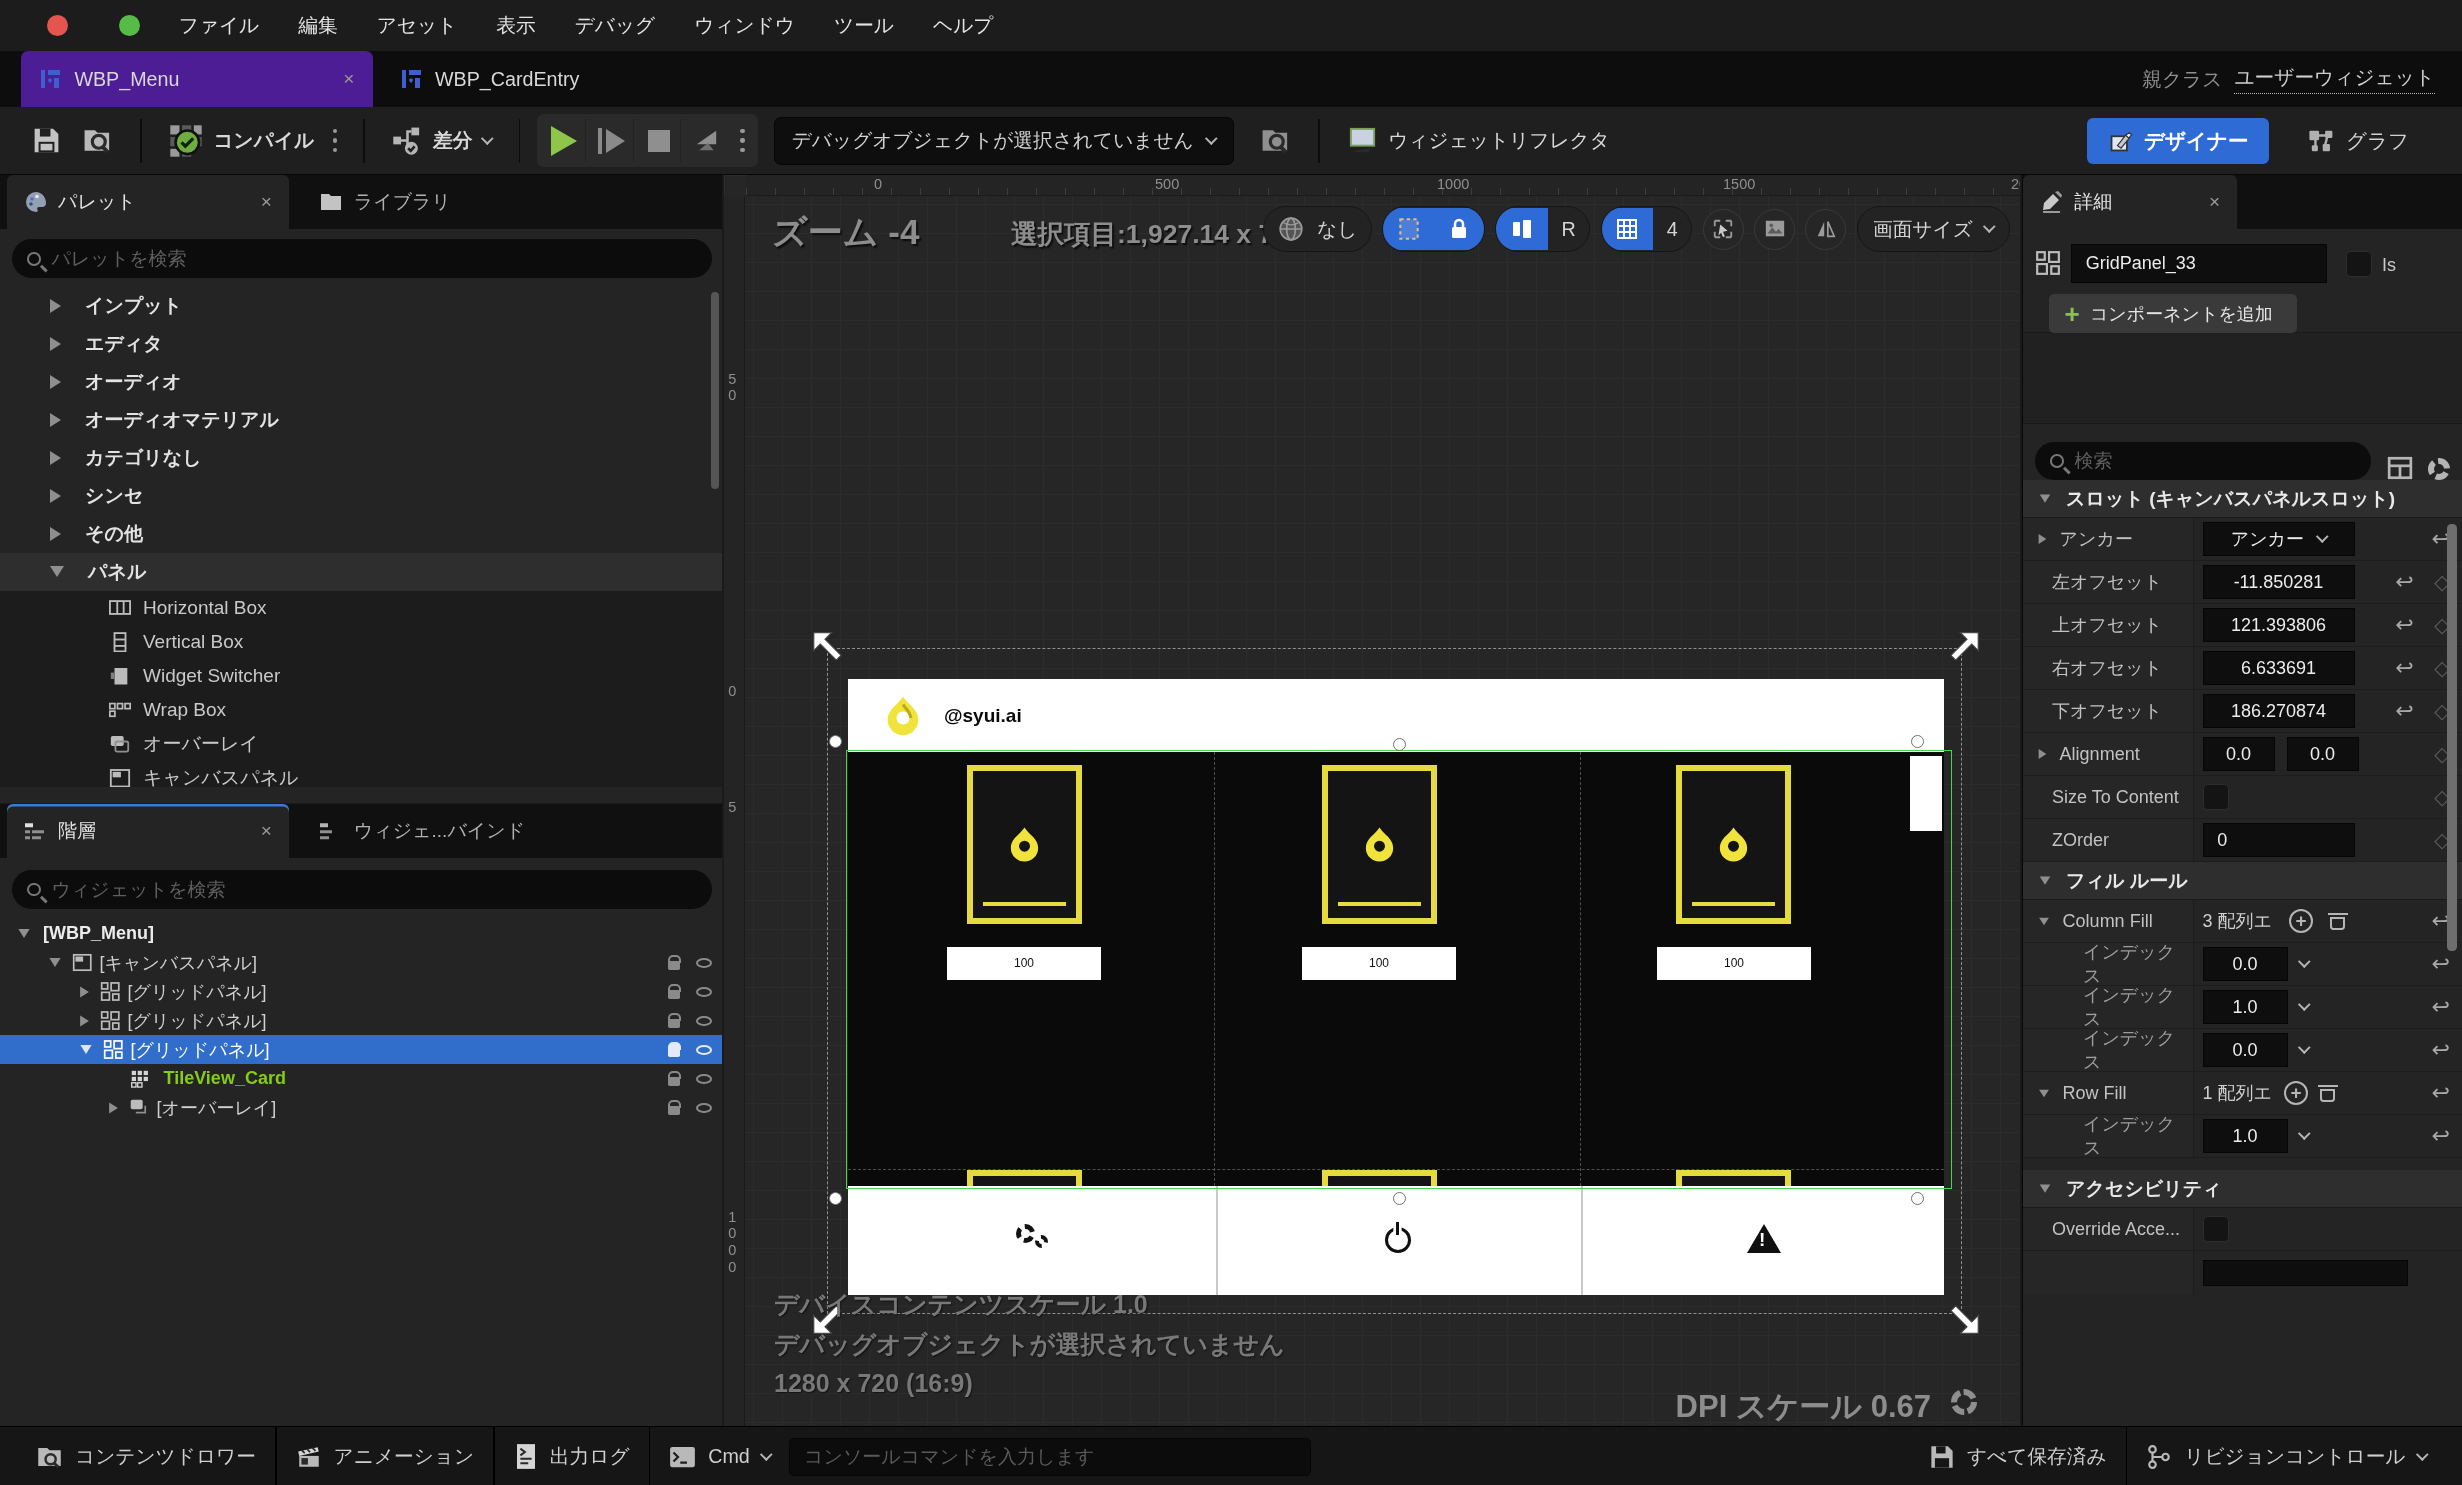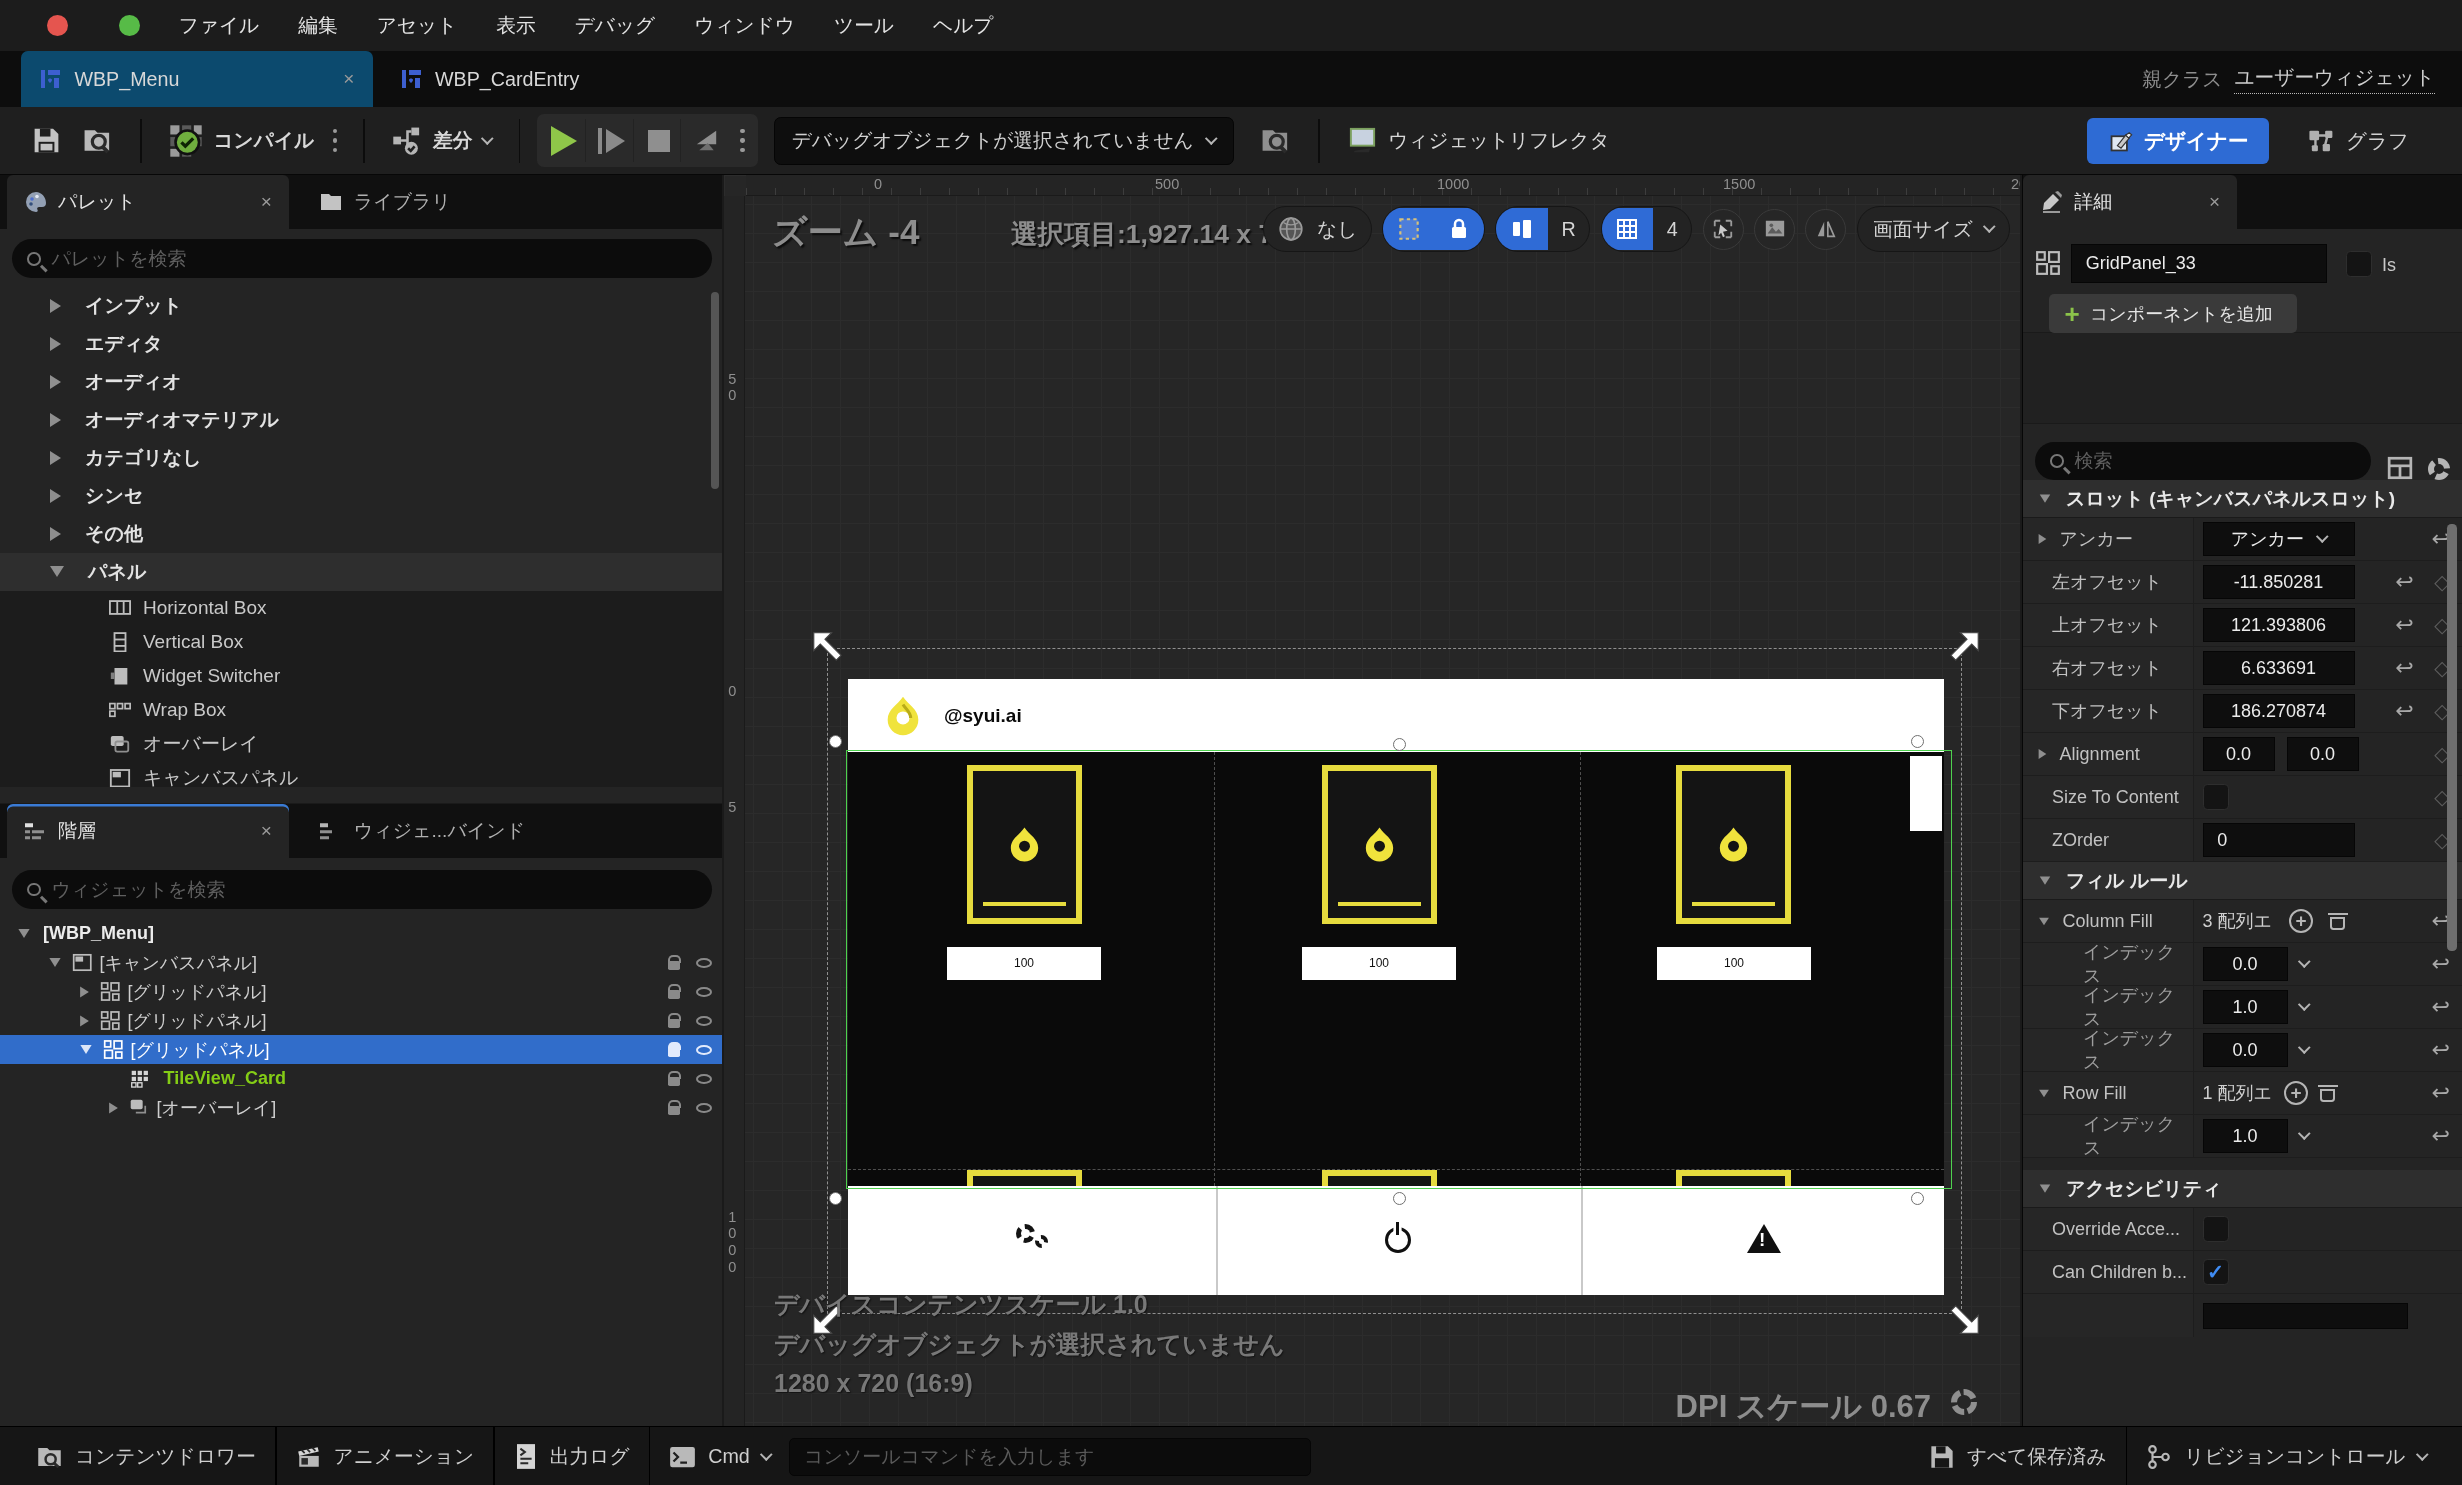--- a/index.html
+++ b/index.html
@@ -7,21 +7,21 @@
 .abs{position:absolute}
 .flex{display:flex;align-items:flex-end}
 svg{display:block}
 
 .menubar{left:0;top:0;width:2462px;height:51px;background:#1c1c1c;display:flex;align-items:center}
 .light{width:21.4px;height:21.4px;border-radius:50%;margin-right:14.5px}
 .menu-item{color:#e3e3e3;font-size:19.7px;margin-right:39px;cursor:default}
 
 .tabbar{left:0;top:51px;width:2462px;height:56px;background:#0d0d0d}
 .doc-tab{position:absolute;top:0;height:56px;display:flex;align-items:center;padding:0 19px;border-radius:6.8px 6.8px 0 0;font-size:19.7px;color:#d8d8d8}
-.doc-tab.active{background:#0c4a6e}
+.doc-tab.active{background:#4c1d95}
 .tab-close{margin-left:auto;color:#9a9a9a;font-size:19px;padding-left:26px}
 .parentclass{position:absolute;right:27px;top:0;height:56px;display:flex;align-items:center;font-size:19.7px;gap:12px}
 .parentclass .lbl{color:#8e8e8e}
 .parentclass .val{color:#cfcfcf;border-bottom:1.7px dotted #bbb;padding-bottom:1.7px}
 
 .toolbar{left:0;top:107px;width:2462px;height:68px;background:#1f1f1f;border-bottom:1.7px solid #070707;display:flex;align-items:center;padding:0 22px}
 .tb-sep{width:1.7px;height:44px;background:#0c0c0c;margin:0 17px}
 .tb-btn{display:flex;align-items:center;gap:10.3px;padding:0 10.3px;height:48px;border-radius:5.1px;color:#d8d8d8;font-size:19.7px;font-weight:bold}
 .vdots{display:flex;flex-direction:column;gap:5.1px;padding:0 8.5px}
 .vdots i{width:4.3px;height:4.3px;border-radius:50%;background:#9a9a9a}
@@ -912,28 +912,20 @@
     </div>
 
   <div class="drow">
     <span class="dlabel">
         <span>Override Acce...</span>
       </span>
     <span class="dval">
         <span class="cb"></span>
       </span>
   </div>
-  <div class="drow">
-    <span class="dlabel">
-        <span>Can Children b...</span>
-      </span>
-    <span class="dval">
-        <span class="cb">✓</span>
-      </span>
-  </div>
   <div class="drow" style="border-bottom:0">
     <span class="dlabel"></span>
     <span class="dval">
         <span class="vbox" style="width:205px;height:26px"></span>
       </span>
   </div>
 
   <div class="scroll-thumb" style="right:5.1px;top:349px;width:10.3px;height:427px;background:#6e6e6e"></div>
 </div>
 

